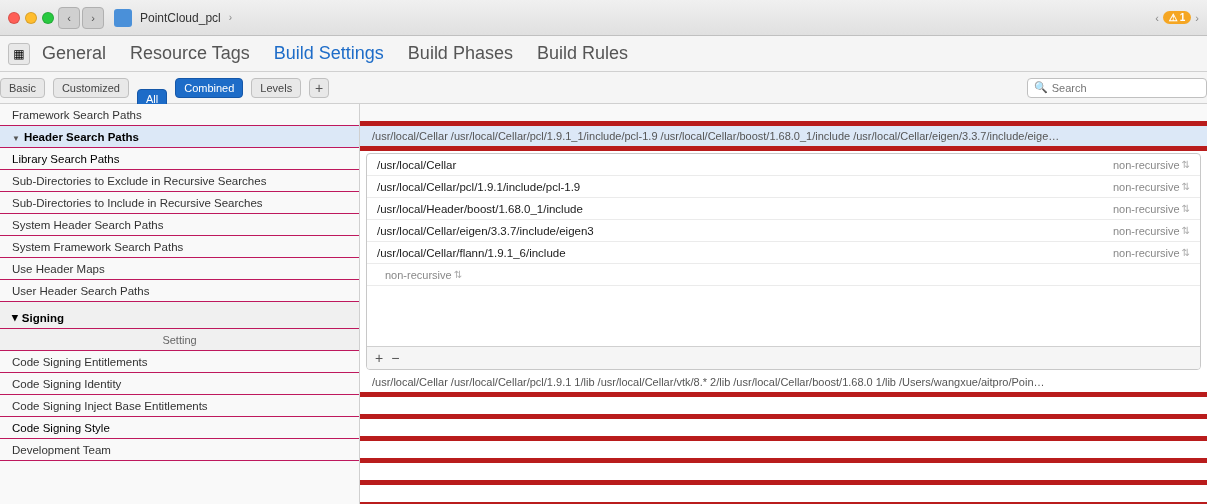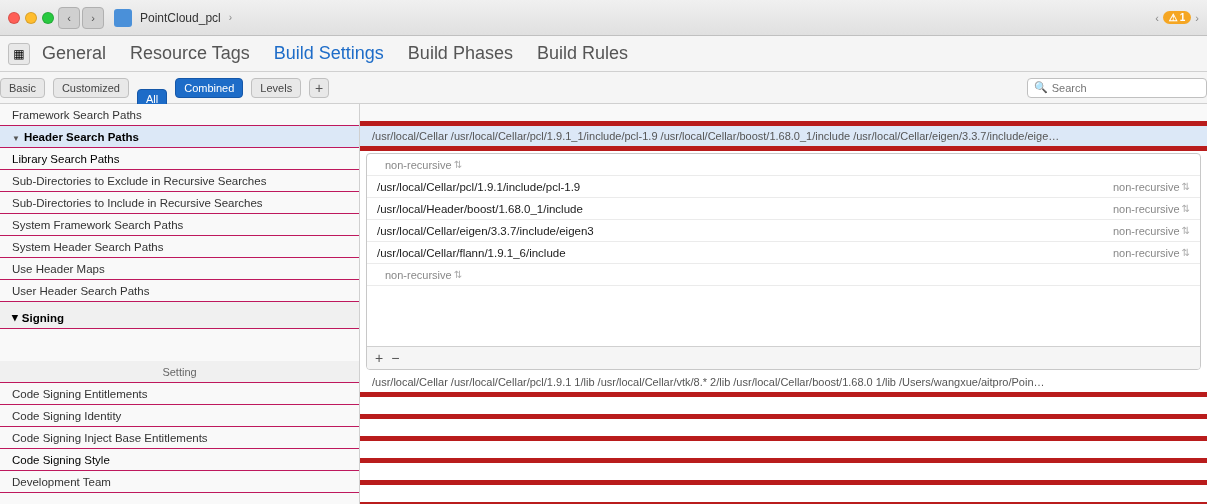--- a/index.html
+++ b/index.html
@@ -207,21 +207,20 @@
       margin-right: 4px;
       font-size: 8px;
       color: #555;
     }
     .setting-row.group-header {
       background: #f0f0f0;
       color: #666;
       font-size: 11px;
       text-align: center;
       justify-content: center;
-      margin-top: 32px;
     }
 
     
     .right-panel {
       flex: 1;
       background: white;
       overflow: hidden;
       position: relative;
     }
 
@@ -355,25 +354,25 @@
 
     <div class="setting-row">
       <span>Sub-Directories to Exclude in Recursive Searches</span>
     </div>
 
     <div class="setting-row">
       <span>Sub-Directories to Include in Recursive Searches</span>
     </div>
 
     <div class="setting-row">
+      <span>System Header Search Paths</span>
+    </div>
+
+    <div class="setting-row">
       <span>System Framework Search Paths</span>
-    </div>
-
-    <div class="setting-row">
-      <span>System Header Search Paths</span>
     </div>
 
     <div class="setting-row">
       <span>Use Header Maps</span>
     </div>
 
     <div class="setting-row">
       <span>User Header Search Paths</span>
     </div>
 
@@ -414,20 +413,21 @@
     <div class="right-row" style="background:#f9f9f9;">
       <span></span>
     </div>
 
     <div class="right-row" style="background:#dce8f7; font-size:11px; color:#555; overflow:hidden; white-space:nowrap; text-overflow:ellipsis;">
       <span style="overflow:hidden;white-space:nowrap;text-overflow:ellipsis;">/usr/local/Cellar /usr/local/Cellar/pcl/1.9.1_1/include/pcl-1.9 /usr/local/Cellar/boost/1.68.0_1/include /usr/local/Cellar/eigen/3.3.7/include/eige…</span>
     </div>
 
     <div class="expanded-panel">
       <div class="expanded-row">
+        <span class="expanded-row-path">/usr/local/Cellar</span>
         <span class="expanded-row-recursive">non-recursive <span style="font-size:10px; color:#aaa;">⇅</span></span>
       </div>
       <div class="expanded-row">
         <span class="expanded-row-path">/usr/local/Cellar/pcl/1.9.1/include/pcl-1.9</span>
         <span class="expanded-row-recursive">non-recursive <span style="font-size:10px; color:#aaa;">⇅</span></span>
       </div>
       <div class="expanded-row">
         <span class="expanded-row-path">/usr/local/Header/boost/1.68.0_1/include</span>
         <span class="expanded-row-recursive">non-recursive <span style="font-size:10px; color:#aaa;">⇅</span></span>
       </div>

